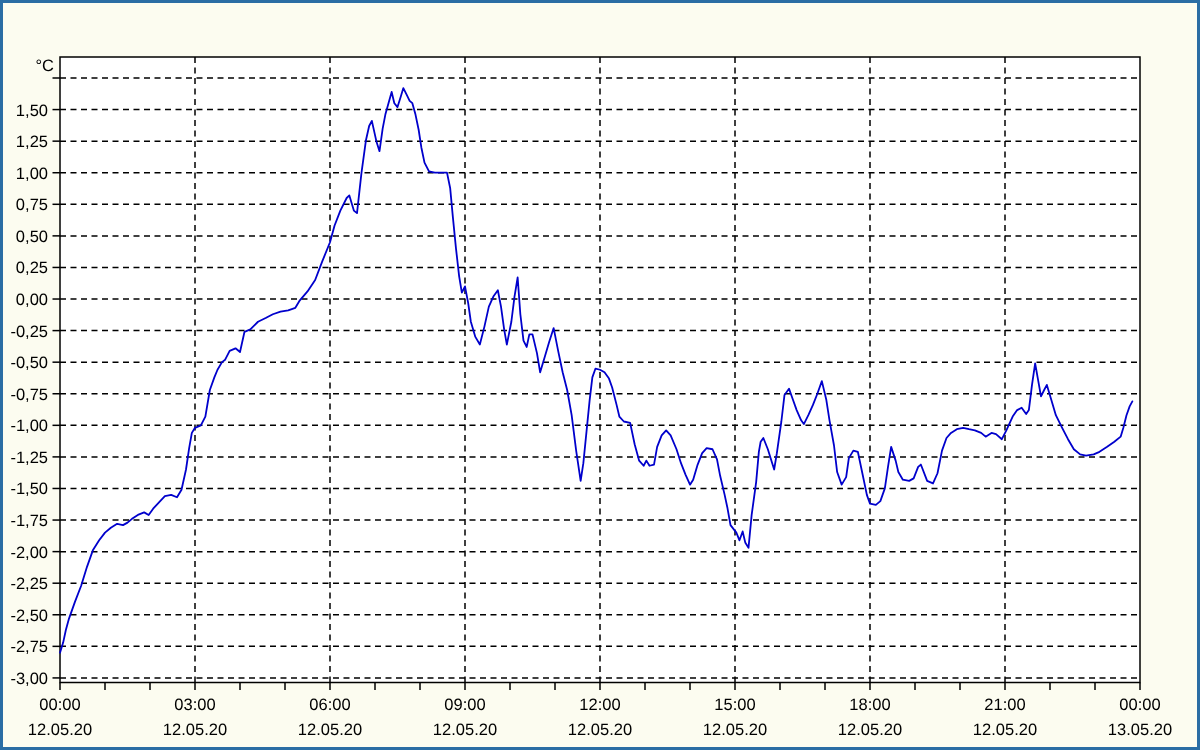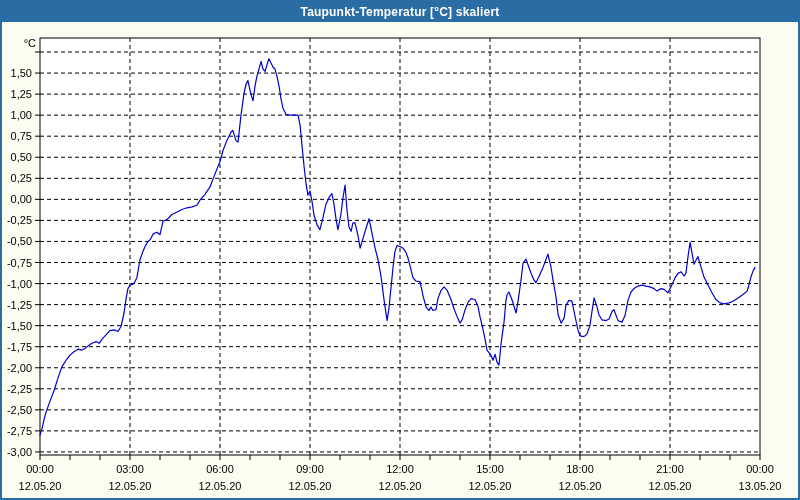--- a/index.html
+++ b/index.html
@@ -9,23 +9,20 @@
   .titlebar{position:absolute;top:0;left:0;width:100%;height:20px;background:#2a6da4;
     display:flex;align-items:center;justify-content:center;z-index:2;}
   .titlebar .title{color:#ffffff;font-size:12px;font-weight:bold;letter-spacing:.2px;}
   svg.chart{position:absolute;top:0;left:0;z-index:1;}
   text{font-family:"Liberation Sans",sans-serif;}
 </style>
 </head>
 <body>
 
 <div class="window">
-  <div class="titlebar">
-    <span class="title">Taupunkt-Temperatur [°C] skaliert</span>
-  </div>
   <svg class="chart" id="chart" width="796" height="496" viewBox="2 2 796 496">
       <rect x="40" y="38" width="720" height="417" fill="#ffffff"></rect>
       <g stroke="#000000" stroke-width="1" stroke-dasharray="4 3">
         <line x1="40" x2="760" y1="52" y2="52"></line>
         <line x1="40" x2="760" y1="73.04999999999998" y2="73.04999999999998"></line>
         <line x1="40" x2="760" y1="94.1" y2="94.1"></line>
         <line x1="40" x2="760" y1="115.14999999999999" y2="115.14999999999999"></line>
         <line x1="40" x2="760" y1="136.2" y2="136.2"></line>
         <line x1="40" x2="760" y1="157.25" y2="157.25"></line>
         <line x1="40" x2="760" y1="178.29999999999998" y2="178.29999999999998"></line>

